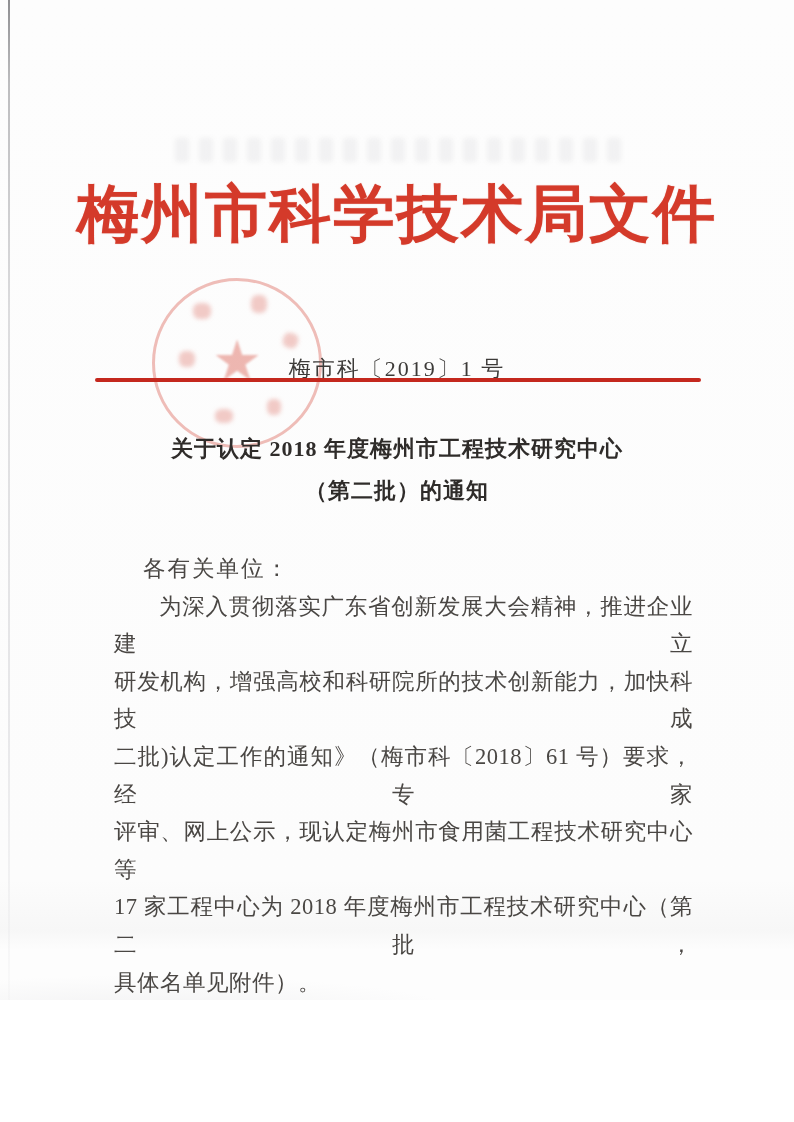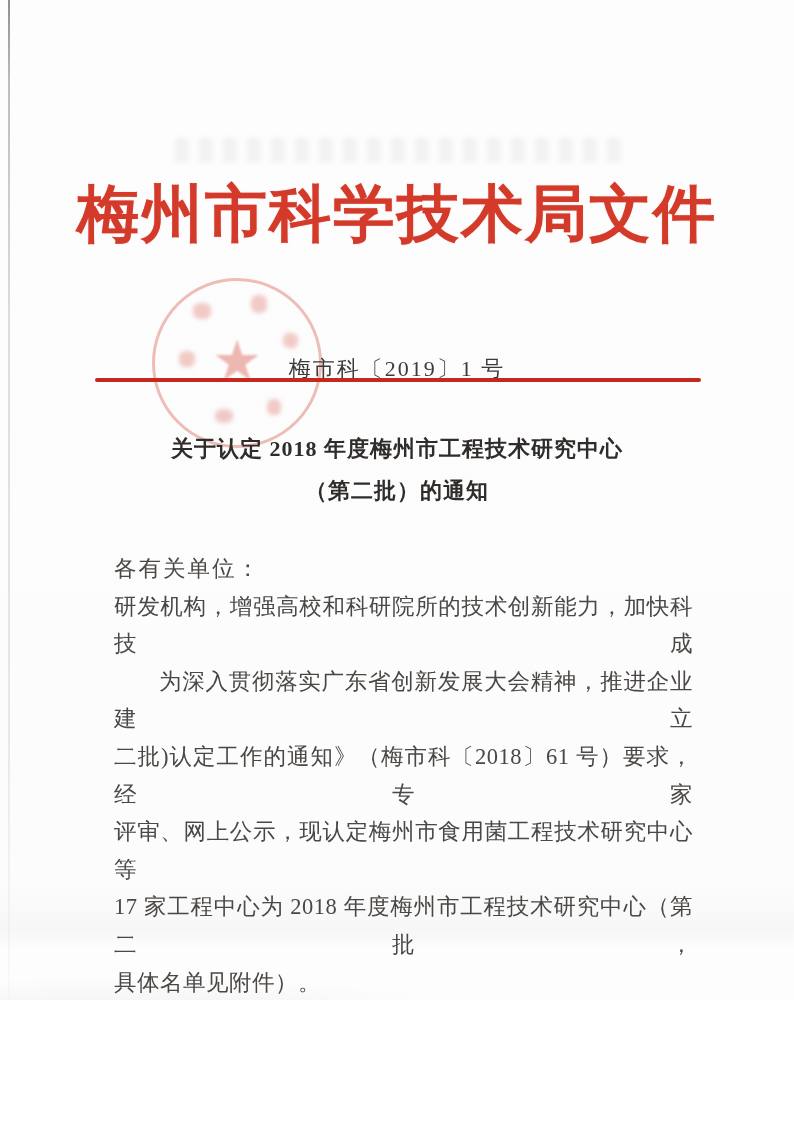--- a/index.html
+++ b/index.html
@@ -80,21 +80,21 @@
     text-align: center;
     font-size: 22px; font-weight: bold; line-height: 42px; letter-spacing: 1px;
     color: var(--title-black);
   }
   
   .body-block {
     position: absolute; top: 550px; left: 114px; width: 579px;
     font-size: 22.5px; line-height: 37.6px;
     color: var(--body-gray);
   }
-  .salutation { letter-spacing: 2px; }
+  .salutation { letter-spacing: 2px; margin-left: 29px; }
   .body-line { text-align: justify; text-align-last: justify; letter-spacing: 0.5px; }
   .body-line.indent { text-indent: 2em; }
   .body-line.lastline { text-align-last: left; }
   
   .watermark {
     position: absolute; top: 1068px; right: 14px;
     display: flex; align-items: center; gap: 8px;
     color: var(--watermark-gray);
   }
   .wm-logo {
@@ -145,22 +145,22 @@
   <div class="red-rule"></div>
 
   <div class="doc-title">
     <div>关于认定 2018 年度梅州市工程技术研究中心</div>
     <div>（第二批）的通知</div>
   </div>
 
   <div class="body-block">
     <div class="salutation">各有关单位：</div>
     <div>
+        <div class="body-line indent">为深入贯彻落实广东省创新发展大会精神，推进企业建立</div>
         <div class="body-line">研发机构，增强高校和科研院所的技术创新能力，加快科技成</div>
-        <div class="body-line indent">为深入贯彻落实广东省创新发展大会精神，推进企业建立</div>
         <div class="body-line">二批)认定工作的通知》（梅市科〔2018〕61 号）要求，经专家</div>
         <div class="body-line">评审、网上公示，现认定梅州市食用菌工程技术研究中心等</div>
         <div class="body-line">17 家工程中心为 2018 年度梅州市工程技术研究中心（第二批，</div>
         <div class="body-line lastline">具体名单见附件）。</div>
         <div class="body-line indent">请有关单位切实加强工程技术研究中心的建设和管理，不</div>
       </div>
   </div>
 
   <div class="watermark">
     <span class="wm-logo"></span>

